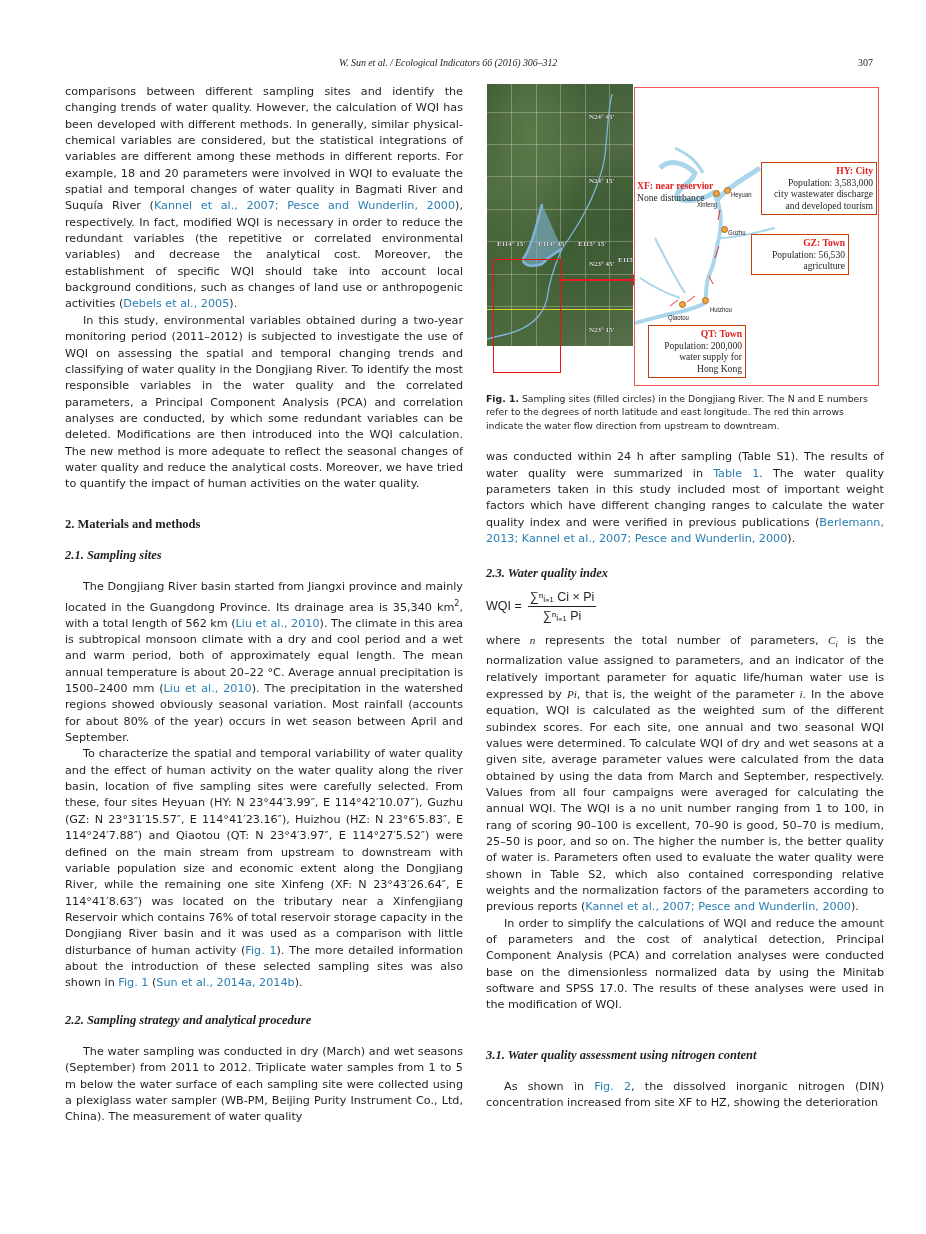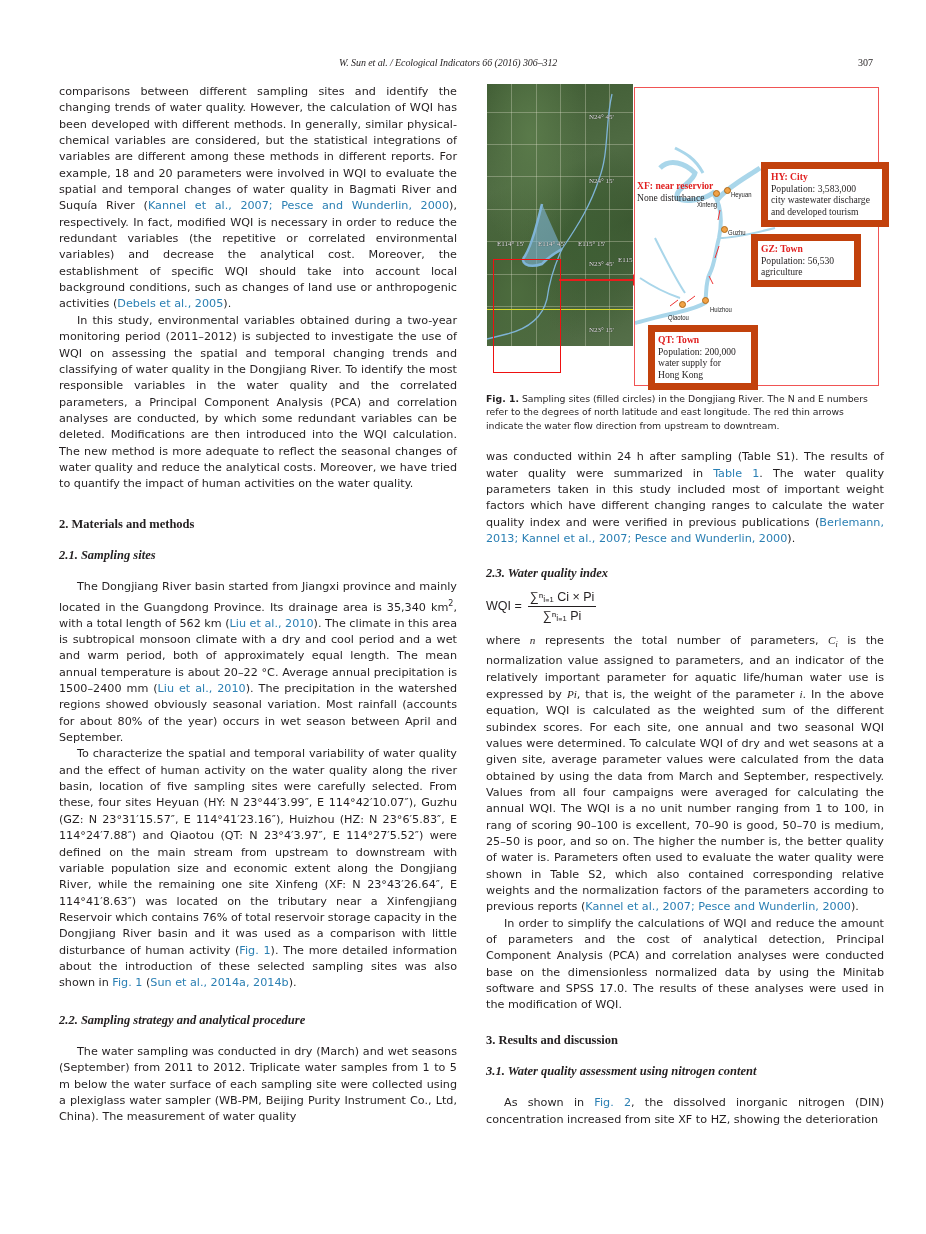--- a/index.html
+++ b/index.html
@@ -1,41 +1,41 @@
 <!DOCTYPE html>
 <html><head>
 <meta charset="utf-8">
 <style>
   html, body { margin: 0; padding: 0; background: #ffffff; }
   body { width: 926px; height: 1234px; position: relative; overflow: hidden; font-family: "DejaVu Sans", sans-serif; color: #231f20; }
   .running-head { position: absolute; top: 57px; left: 0; width: 926px; font-family: "Liberation Serif", serif; font-style: italic; font-size: 10px; }
   .running-head .journal { position: absolute; left: 331px; top: 0; letter-spacing: -0.1px; margin-left: 8px; }
   .running-head .pageno { position: absolute; left: 858px; top: 0; font-style: normal; }
   .col { position: absolute; top: 84px; width: 398px; font-size: 11.2px; line-height: 16.35px; text-align: justify; hyphens: manual; }
-  .col.left { left: 59px; }
+  .col.left { left: 65px; }
   .col.right { left: 486px; }
   p { margin: 0; }
   p.indent { text-indent: 18px; }
   .link { color: #2a7fb3; }
   .sec-head { font-family: "Liberation Serif", serif; font-weight: bold; font-size: 12.5px; margin: 0; }
   .sub-head { font-family: "Liberation Serif", serif; font-style: italic; font-size: 12.5px; margin: 0; }
   .figure { position: relative; width: 391px; height: 302px; margin-left: 1px; }
   .sat { position: absolute; left: 0; top: 0; width: 146px; height: 262px; background:
       radial-gradient(ellipse at 30% 20%, #5a7a4a 0%, transparent 40%),
       radial-gradient(ellipse at 70% 60%, #3f5f35 0%, transparent 45%),
       radial-gradient(ellipse at 20% 80%, #4d6c3e 0%, transparent 40%),
       linear-gradient(160deg, #3e5a32 0%, #4f6b43 35%, #3b5630 60%, #56704a 100%); overflow: hidden; }
   .grid-v, .grid-h { position: absolute; background: rgba(220,220,200,0.35); }
-  .coord { position: absolute; font-family: "Liberation Serif", serif; font-size: 7px; color: #e8e8e8; text-shadow: 0 0 1px #000; white-space: nowrap; }
+  .coord { position: absolute; font-family: "Liberation Serif", serif; font-size: 7px; color: #e8e8e8; text-shadow: 0 0 1px #000; white-space: nowrap; font-weight: bold; }
   .inset-box { position: absolute; left: 6px; top: 175px; width: 66px; height: 112px; border: 1px solid #e11; }
   .yellow-line { position: absolute; left: 0; top: 225px; width: 146px; height: 1px; background: #d7d72a; }
   .pointer { position: absolute; left: 72px; top: 195px; width: 74px; height: 2px; background: #ea1c1c; }
   .pointer-head { position: absolute; left: 146px; top: 190px; width: 0; height: 0; border-left: 6px solid #ea1c1c; border-top: 6px solid transparent; border-bottom: 6px solid transparent; }
   .detail { position: absolute; left: 147px; top: 3px; width: 243px; height: 297px; border: 1.5px solid #f05454; background: #fff; }
-  .site-box { position: absolute; border: 7px solid #c2410c; background: #fff; font-family: "Liberation Serif", serif; font-size: 9.6px; line-height: 11.7px; padding: 2px 3px; color: #231f20; text-align: left; }
+  .site-box { position: absolute; border: 1px solid #c2410c; background: #fff; font-family: "Liberation Serif", serif; font-size: 9.6px; line-height: 11.7px; padding: 2px 3px; color: #231f20; text-align: right; }
   .site-box .tag { color: #e02020; font-weight: bold; }
   .xf-label { position: absolute; font-family: "Liberation Serif", serif; font-size: 9.6px; line-height: 11.7px; text-align: left; }
   .xf-label .tag { color: #e02020; font-weight: bold; }
   .town { position: absolute; font-family: "Liberation Sans", sans-serif; font-size: 7px; color: #222; white-space: nowrap; transform: scaleX(0.85); transform-origin: left; }
   .dot { position: absolute; width: 5px; height: 5px; border-radius: 50%; background: #f1a246; border: 0.5px solid #b06a1a; }
   .caption { font-size: 9.3px; line-height: 13.4px; margin-top: 6px; text-align: left; }
   .caption b { font-weight: bold; }
   .formula { display: flex; align-items: center; font-family: Liberation Sans, sans-serif; font-size: 12.5px; height: 50px; margin-left: 0px; }
   .frac { display: inline-flex; flex-direction: column; align-items: center; margin-left: 6px; }
   .frac .num { border-bottom: 1px solid #231f20; padding: 0 2px 1px 2px; font-style: normal; }
@@ -163,18 +163,17 @@
     <span class="frac">
       <span class="num">∑ⁿᵢ₌₁ Ci × Pi</span>
       <span class="den">∑ⁿᵢ₌₁ Pi</span>
     </span>
   </div>
 
   <p><span>where </span><i class="it">n</i><span> represents the total number of parameters, </span><i class="it">C</i><sub class="small it">i</sub><span> is the normalization value assigned to parameters, and an indicator of the relatively important parameter for aquatic life/human water use is expressed by </span><i class="it">Pi</i><span>, that is, the weight of the parameter </span><i class="it">i</i><span>. In the above equation, WQI is calculated as the weighted sum of the different subindex scores. For each site, one annual and two seasonal WQI values were determined. To calculate WQI of dry and wet seasons at a given site, average parameter values were calculated from the data obtained by using the data from March and September, respectively. Values from all four campaigns were averaged for calculating the annual WQI. The WQI is a no unit number ranging from 1 to 100, in rang of scoring 90–100 is excellent, 70–90 is good, 50–70 is medium, 25–50 is poor, and so on. The higher the number is, the better quality of water is. Parameters often used to evaluate the water quality were shown in Table S2, which also contained corresponding relative weights and the normalization factors of the parameters according to previous reports (</span><a class="link">Kannel et al., 2007; Pesce and Wunderlin, 2000</a><span>).</span></p>
   <p class="indent">In order to simplify the calculations of WQI and reduce the amount of parameters and the cost of analytical detection, Principal Component Analysis (PCA) and correlation analyses were conducted base on the dimensionless normalized data by using the Minitab software and SPSS 17.0. The results of these analyses were used in the modification of WQI.</p>
 
   <div style="height:18px"></div>
-  <h2 class="sec-head">3.  Results and discussion</h2>
   <div style="height:15px"></div>
   <h3 class="sub-head">3.1.  Water quality assessment using nitrogen content</h3>
   <div style="height:16px"></div>
   <p class="indent"><span>As shown in </span><a class="link">Fig. 2</a><span>, the dissolved inorganic nitrogen (DIN) concentration increased from site XF to HZ, showing the deterioration</span></p>
 </div>
 
 </body></html>

